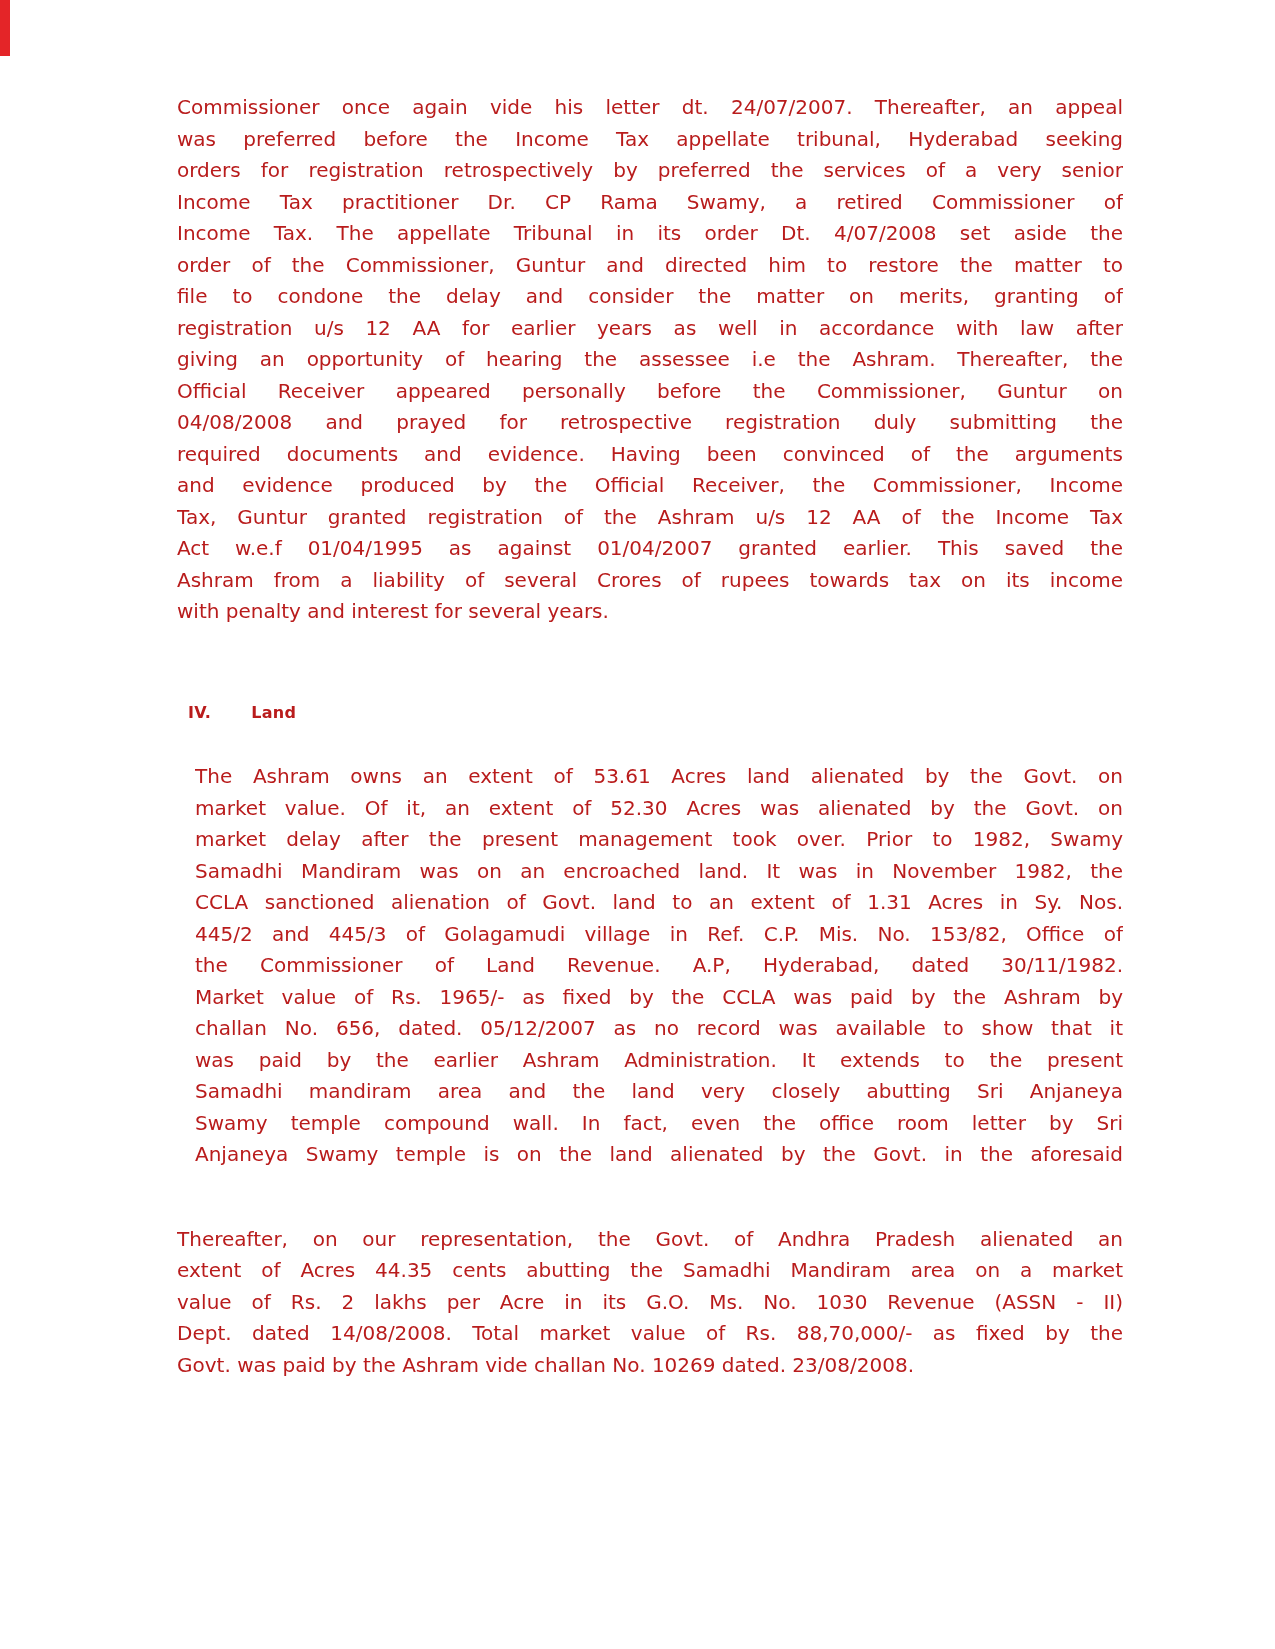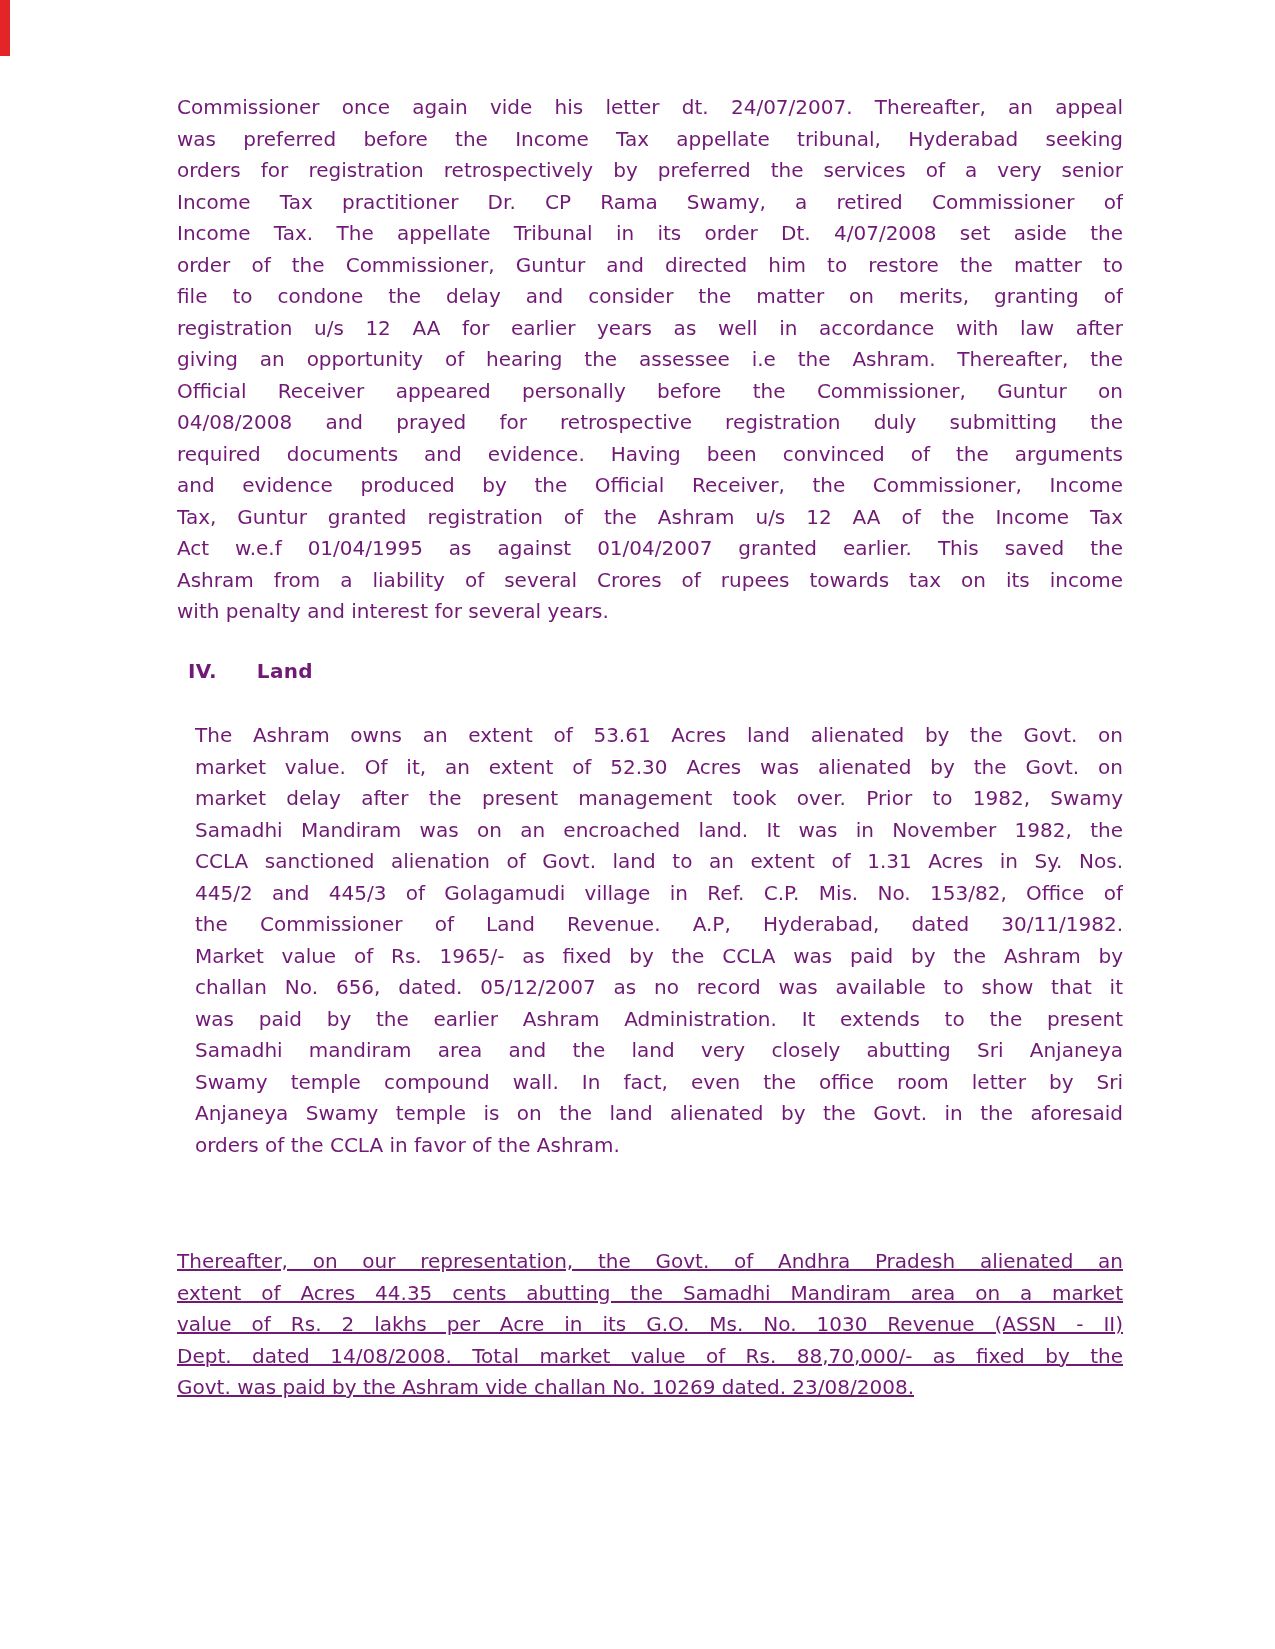--- a/index.html
+++ b/index.html
@@ -27,47 +27,47 @@
     position: absolute;
     left: 177px;
     top: 0;
     width: 946px;
     font-size: 20px;
     line-height: 31.5px;
   }
   .para { margin: 0; padding: 0; }
   .para-1 { margin-top: 92px; }
   .para-2 { margin-top: 33px; margin-left: 18px; }
-  .para-3 { margin-top: 85px; text-decoration: underline; }
+  .para-3 { margin-top: 53px; }
   .line {
     text-align: justify;
     text-align-last: justify;
     height: 31.5px;
     overflow: hidden;
     white-space: normal;
   }
   .line.last {
     text-align-last: left;
   }
   .section-heading {
-    margin-top: 28px;
+    margin-top: 69px;
     padding-left: 11px;
     font-weight: bold;
-    font-size: 20px;
+    font-size: 16px;
     line-height: 31.5px;
     letter-spacing: 0.3px;
   }
   .heading-title {
     margin-left: 40px;
   }
 </style>
 </head>
 <body>
 
-<div class="page" style="color: #701a75; background: rgb(255, 255, 255);">
+<div class="page" style="color: #b91c1c; background: rgb(255, 255, 255);">
 
   <div class="edge-marker" style="background: rgb(228, 37, 40);"></div>
 
   <div class="content">
 
     <div class="para para-1">
         <div class="line">Commissioner once again vide his letter dt. 24/07/2007. Thereafter, an appeal</div>
         <div class="line">was preferred before the Income Tax appellate tribunal, Hyderabad seeking</div>
         <div class="line">orders for registration retrospectively by preferred the services of a very senior</div>
         <div class="line">Income Tax practitioner Dr. CP Rama Swamy, a retired Commissioner of</div>
@@ -97,21 +97,20 @@
         <div class="line">Samadhi Mandiram was on an encroached land. It was in November 1982, the</div>
         <div class="line">CCLA sanctioned alienation of Govt. land to an extent of 1.31 Acres in Sy. Nos.</div>
         <div class="line">445/2 and 445/3 of Golagamudi village in Ref. C.P. Mis. No. 153/82, Office of</div>
         <div class="line">the Commissioner of Land Revenue. A.P, Hyderabad, dated 30/11/1982.</div>
         <div class="line">Market value of Rs. 1965/- as fixed by the CCLA was paid by the Ashram by</div>
         <div class="line">challan No. 656, dated. 05/12/2007 as no record was available to show that it</div>
         <div class="line">was paid by the earlier Ashram Administration. It extends to the present</div>
         <div class="line">Samadhi mandiram area and the land very closely abutting Sri Anjaneya</div>
         <div class="line">Swamy temple compound wall. In fact, even the office room letter by Sri</div>
         <div class="line">Anjaneya Swamy temple is on the land alienated by the Govt. in the aforesaid</div>
-        <div class="line last">orders of the CCLA in favor of the Ashram.</div>
       </div>
 
     <div class="para para-3">
         <div class="line">Thereafter, on our representation, the Govt. of Andhra Pradesh alienated an</div>
         <div class="line">extent of Acres 44.35 cents abutting the Samadhi Mandiram area on a market</div>
         <div class="line">value of Rs. 2 lakhs per Acre in its G.O. Ms. No. 1030 Revenue (ASSN - II)</div>
         <div class="line">Dept. dated 14/08/2008. Total market value of Rs. 88,70,000/- as fixed by the</div>
         <div class="line last">Govt. was paid by the Ashram vide challan No. 10269 dated. 23/08/2008.</div>
       </div>
 

